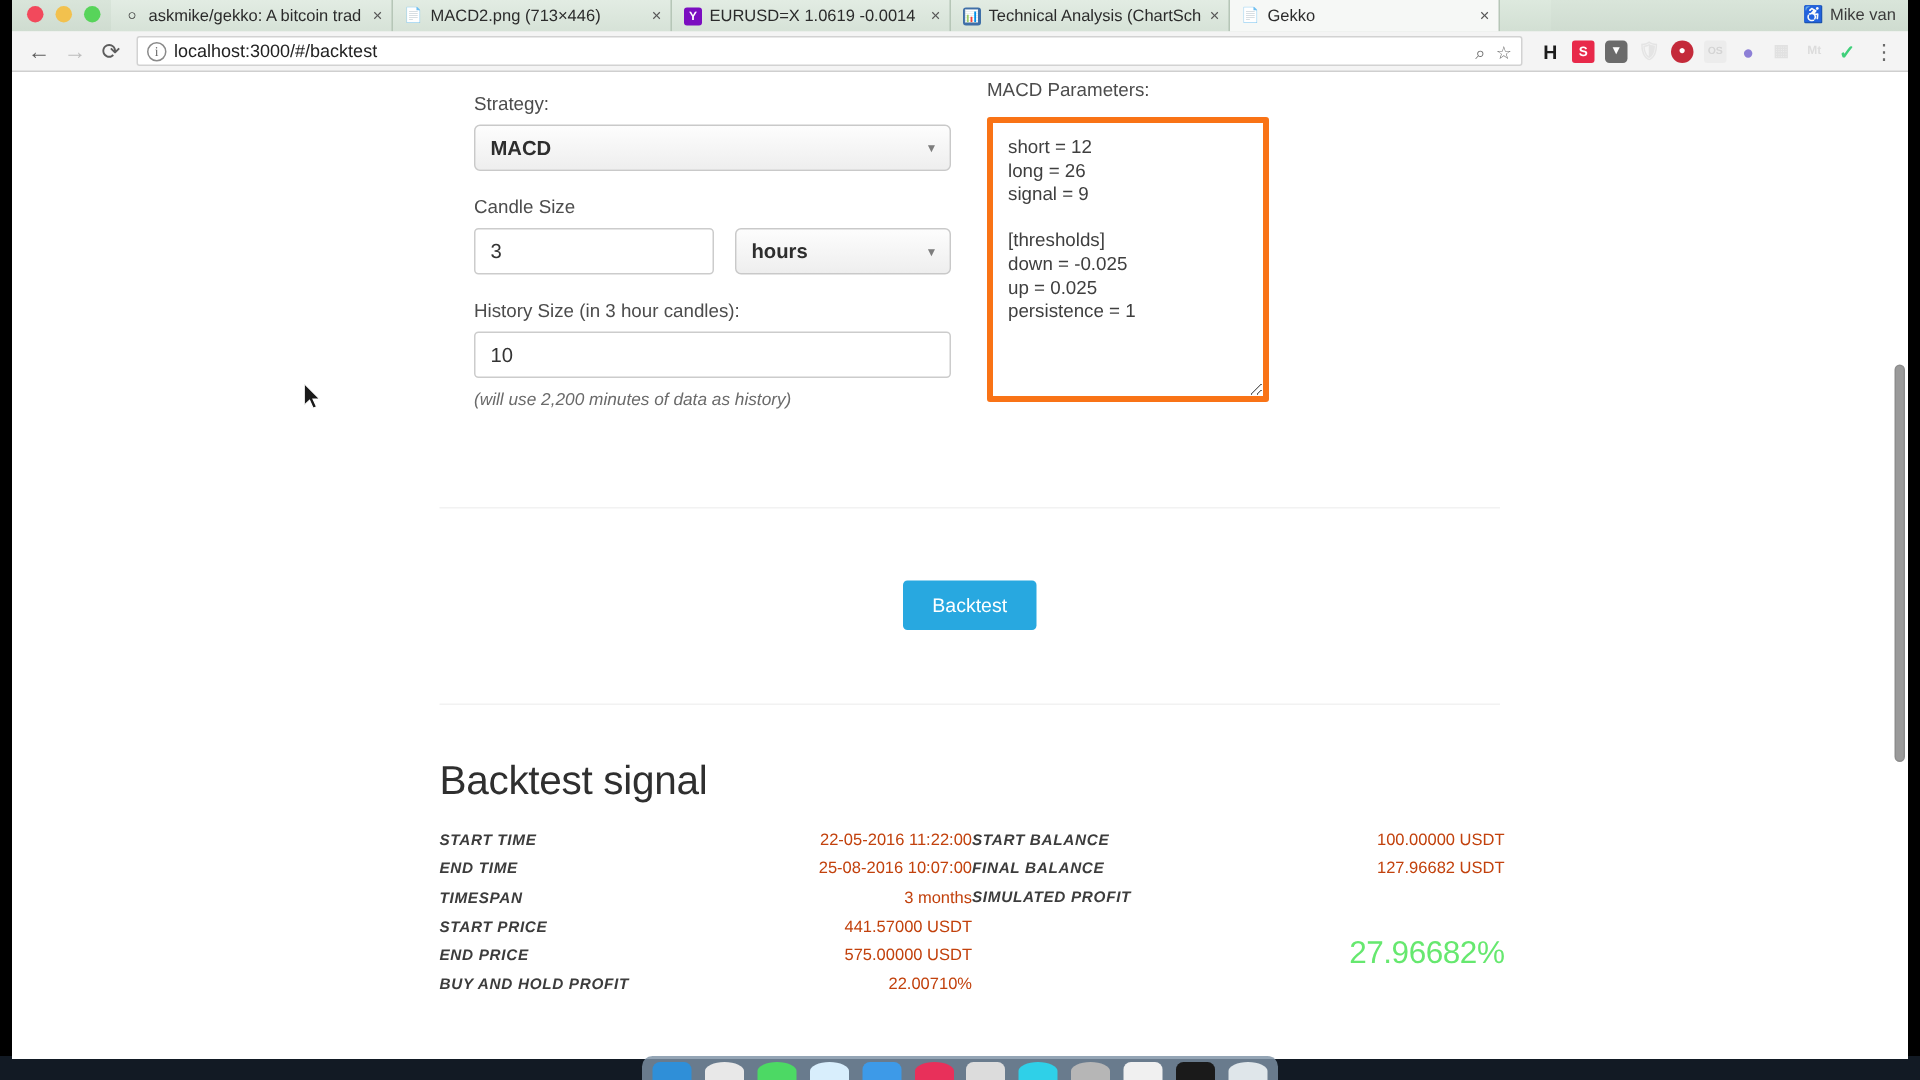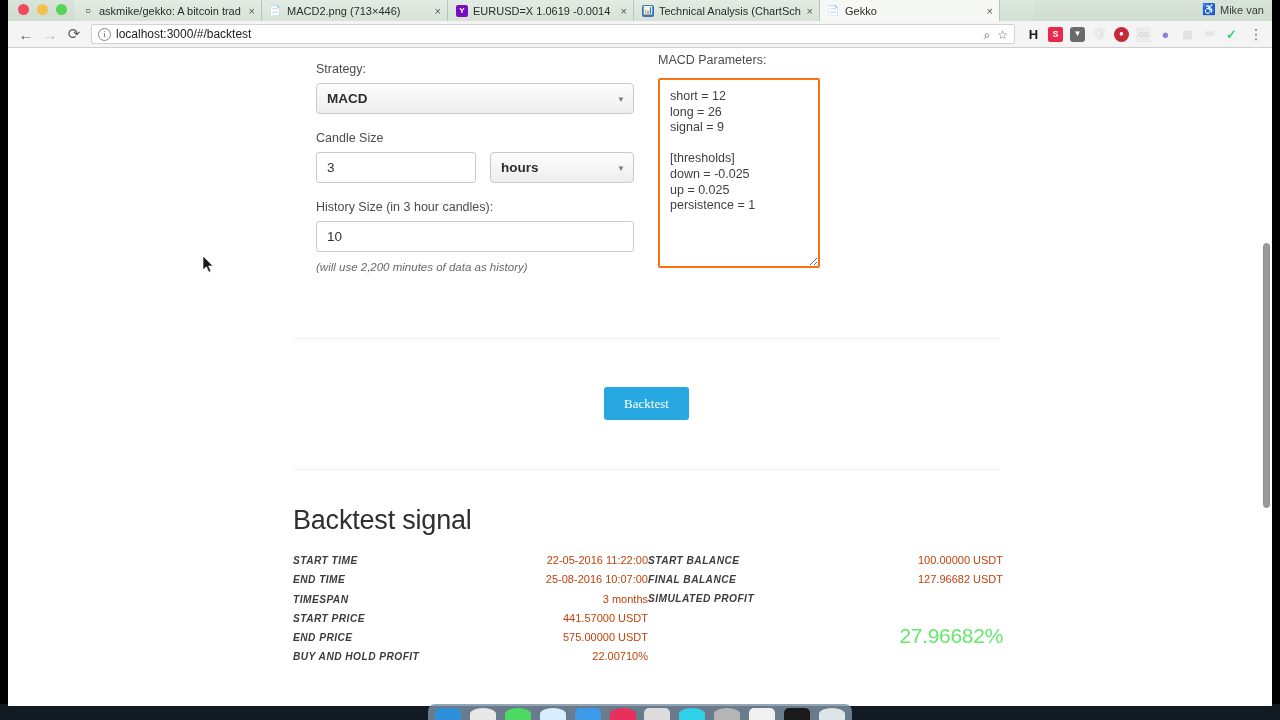--- a/index.html
+++ b/index.html
@@ -229,23 +229,23 @@
   .candle-row .unit { width: 144px; flex: 0 0 144px; }
 
   .hint {
     font-size: 11.5px;
     font-style: italic;
     color: #6a6a6a;
     margin-top: 9px;
   }
 
   textarea.params {
-    width: 162px;
+    width: 188px;
     height: 190px;
-    border: 2px solid #f97316;
+    border: 4px solid #f97316;
     background: #ffffff;
     border-radius: 2px;
     padding: 9px 10px;
     font-size: 12.5px;
     line-height: 15.6px;
     color: #3f3f3f;
     resize: vertical;
     font-family: "Liberation Sans", sans-serif;
   }
 
@@ -257,21 +257,21 @@
 
   .btn-wrap { text-align: center; padding: 48px 0 49px 0; }
   .btn-backtest {
     display: inline-block;
     background: #28a8e0;
     color: #ffffff;
     border: none;
     border-radius: 3px;
     padding: 10px 20px;
     font-size: 13px;
-    font-family: Liberation Serif, serif;
+    font-family: Liberation Sans, sans-serif;
     cursor: pointer;
     line-height: 1;
   }
 
   .results { padding: 35px 0 0 0; }
   .results h2 {
     font-size: 27px;
     font-weight: normal;
     color: #2f2f2f;
     margin-bottom: 18px;

